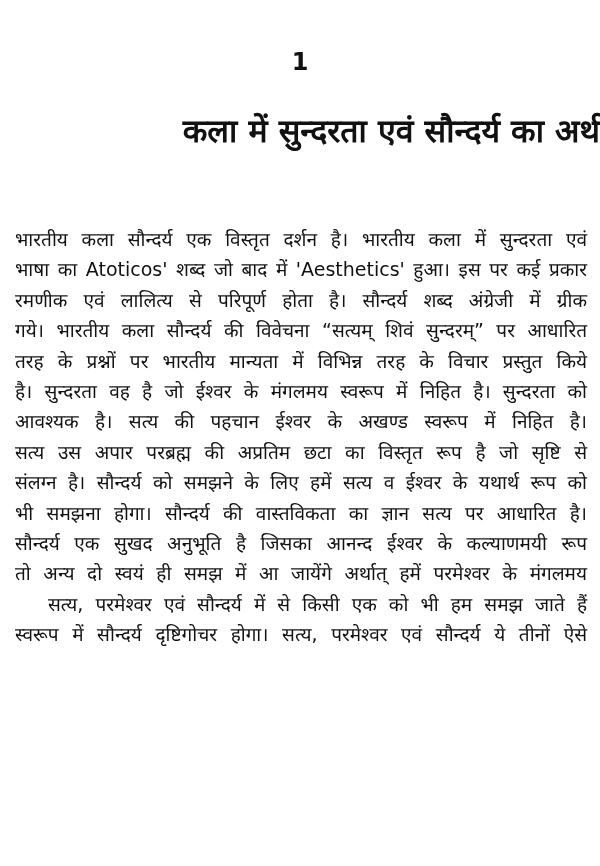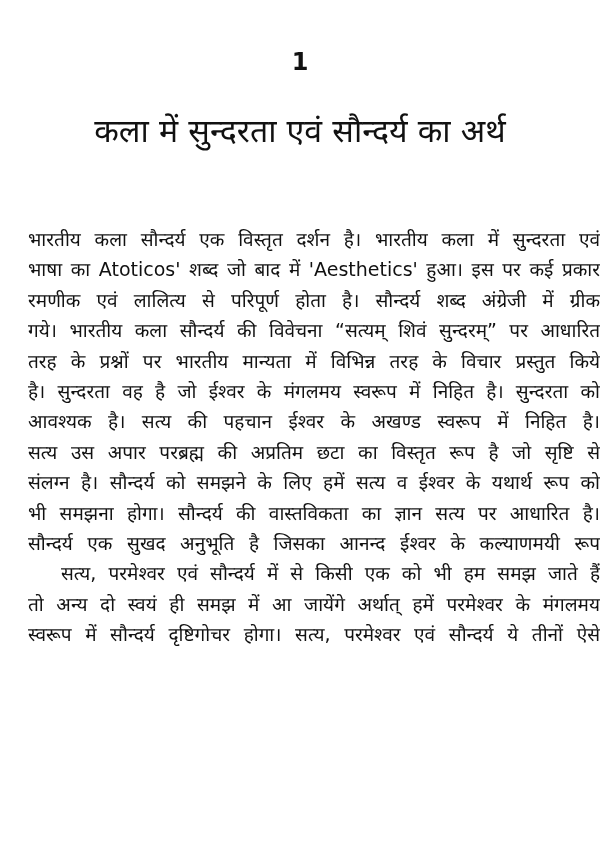--- a/index.html
+++ b/index.html
@@ -10,25 +10,25 @@
       position: relative;
     }
     .page { position: absolute; left: 0; top: 0; width: 600px; height: 866px; }
     .chapter-number {
       position: absolute; top: 48px; left: 0; width: 600px;
       text-align: center; font-size: 24px; font-weight: bold;
       font-family: "DejaVu Sans", sans-serif;
     }
     .chapter-title {
       position: absolute; top: 108px; left: 0; width: 600px;
-      text-align: center; font-size: 32px; font-weight: normal;
+      text-align: right; font-size: 32px; font-weight: bold;
       letter-spacing: 0px;
     }
     .body-text {
-      position: absolute; left: 15px; top: 224px; width: 572px; margin-left: 13px;
+      position: absolute; left: 15px; top: 224px; width: 572px;
     }
     .line {
       display: block; height: 30.4px; line-height: 30.4px;
       font-size: 19px; white-space: nowrap;
       text-align: justify; text-align-last: justify;
       overflow: visible;
     }
     .line.last { text-align-last: left; }
     .line.indent { padding-left: 33px; }
   </style>
@@ -47,18 +47,18 @@
       <span class="line">गये। भारतीय कला सौन्दर्य की विवेचना “सत्यम् शिवं सुन्दरम्” पर आधारित</span>
       <span class="line">तरह के प्रश्नों पर भारतीय मान्यता में विभिन्न तरह के विचार प्रस्तुत किये</span>
       <span class="line">है। सुन्दरता वह है जो ईश्वर के मंगलमय स्वरूप में निहित है। सुन्दरता को</span>
       <span class="line">आवश्यक है। सत्य की पहचान ईश्वर के अखण्ड स्वरूप में निहित है।</span>
       <span class="line">सत्य उस अपार परब्रह्म की अप्रतिम छटा का विस्तृत रूप है जो सृष्टि से</span>
       <span class="line">संलग्न है। सौन्दर्य को समझने के लिए हमें सत्य व ईश्वर के यथार्थ रूप को</span>
       <span class="line">भी समझना होगा। सौन्दर्य की वास्तविकता का ज्ञान सत्य पर आधारित है।</span>
       <span class="line">सौन्दर्य एक सुखद अनुभूति है जिसका आनन्द ईश्वर के कल्याणमयी रूप</span>
     </div>
     <div>
+      <span class="line">तो अन्य  दो स्वयं ही समझ में आ जायेंगे अर्थात् हमें परमेश्वर के मंगलमय</span>
       <span class="line indent">सत्य, परमेश्वर एवं सौन्दर्य में से किसी एक को भी हम समझ जाते हैं</span>
-      <span class="line">तो अन्य  दो स्वयं ही समझ में आ जायेंगे अर्थात् हमें परमेश्वर के मंगलमय</span>
       <span class="line">स्वरूप में सौन्दर्य दृष्टिगोचर होगा। सत्य, परमेश्वर एवं सौन्दर्य ये तीनों ऐसे</span>
     </div>
   </div>
 </div>
 
 </body></html>

